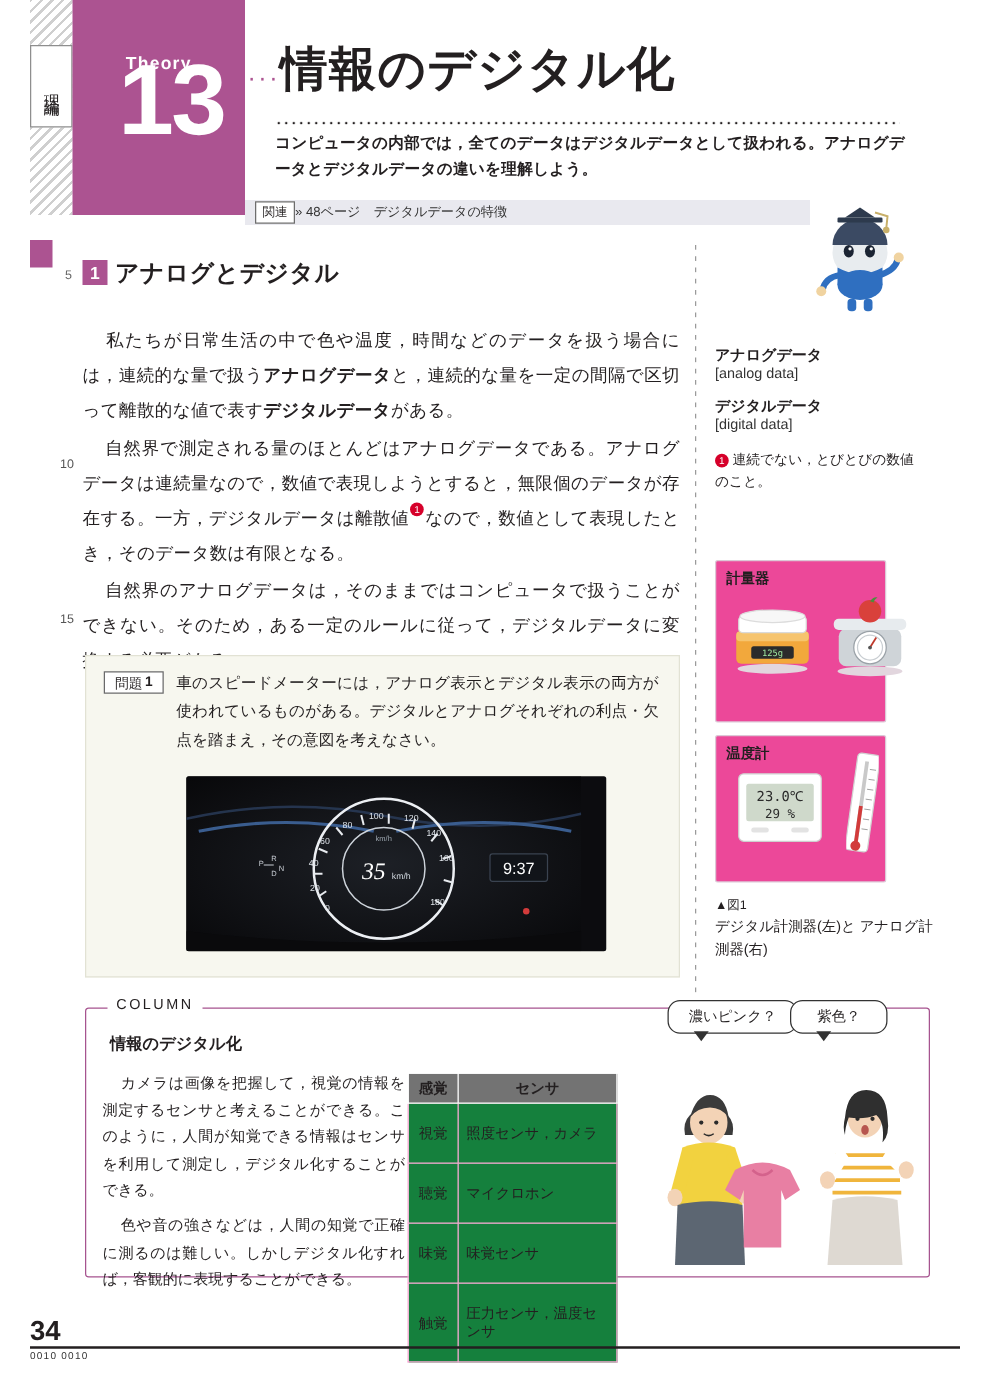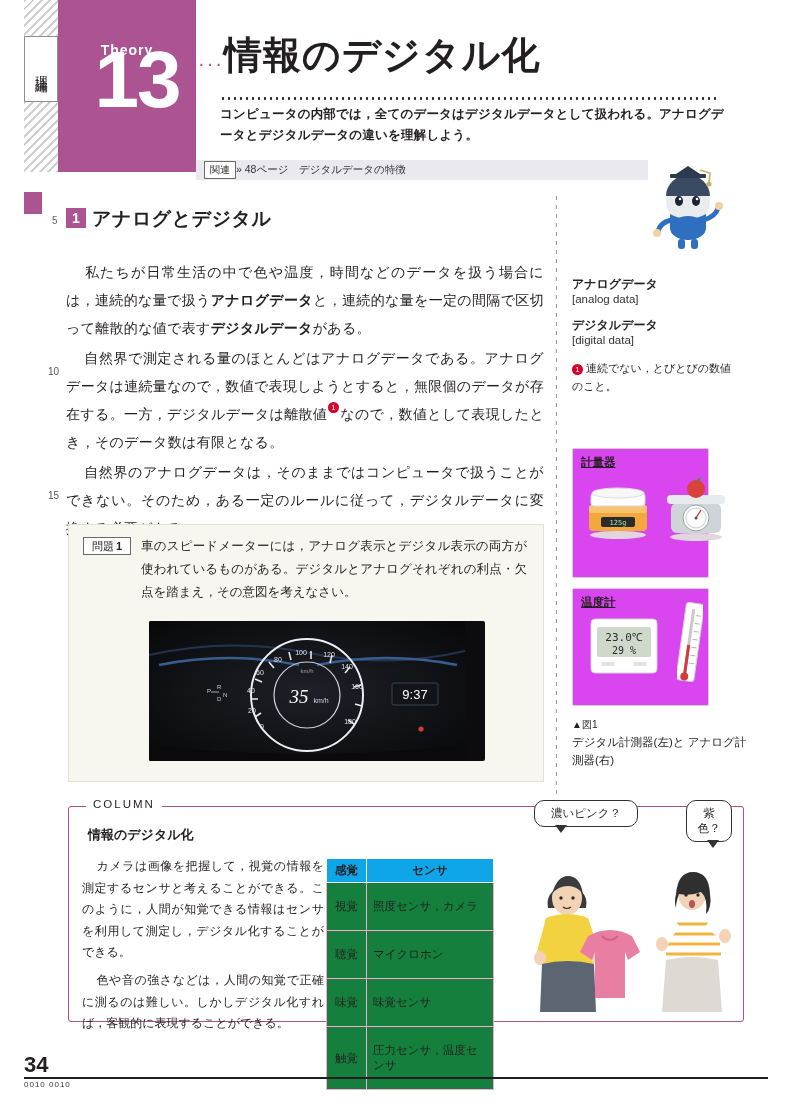--- a/index.html
+++ b/index.html
@@ -102,23 +102,22 @@
   .rail .term { font-size:12px; font-weight:bold; margin-top:0; }
   .rail .term-en { font-size:11.5px; color:#333; margin-bottom:12px; }
   .rail .note { font-size:11px; line-height:1.6; margin-top:14px; }
   .rail .note .numcirc {
     display:inline-block; width:11px; height:11px; border-radius:50%;
     background:#d6002a; color:#fff; font-size:8px; line-height:11px; text-align:center;
     margin-right:3px;
   }
 
   .figbox {
-    position:absolute; width:137px; background:#d946ef; border:1px solid #dcc8d6;
+    position:absolute; width:137px; background:#ec4899; border:1px solid #dcc8d6;
     border-radius:2px;
-    text-decoration:underline;
   }
   .figbox .figtitle {
     font-size:11.5px; font-weight:bold; padding:6px 8px 2px 8px;
   }
   .fig-keiryo { left:572px; top:448px; height:130px; }
   .fig-ondo  { left:572px; top:588px; height:118px; }
   .figcap { position:absolute; left:572px; top:716px; width:180px; font-size:11.5px; line-height:1.55; }
   .figcap .tri { font-size:10px; }
 
   
@@ -167,40 +166,40 @@
     position:absolute; left:82px; top:856px; width:242px;
     font-size:12px; line-height:1.8; text-align:justify;
   }
   .column-text .ind { display:inline-block; width:14px; }
 
   table.sensor {
     position:absolute; left:326px; top:858px; width:168px;
     border-collapse:collapse; font-size:11.5px;
   }
   table.sensor th {
-    background:#0ea5e9; border:1px solid #ffffff; padding:4px 2px; font-weight:bold;
+    background:#737373; border:1px solid #ffffff; padding:4px 2px; font-weight:bold;
     text-align:center;
   }
   table.sensor th.narrow { width:40px; }
   table.sensor td {
     border:1px solid #f9a8d4; padding:16px 6px; background:#15803d;
   }
   table.sensor td.k { text-align:center; width:40px; }
 
   .bubble {
     position:absolute; border:1px solid #333; border-radius:10px; background:#fff;
     font-size:11.5px; padding:5px 10px; text-align:center;
   }
   .bubble:after {
     content:""; position:absolute; bottom:-7px; left:20px;
     border-left:6px solid transparent; border-right:6px solid transparent;
     border-top:8px solid #333;
   }
   .bubble-pink { left:534px; top:800px; width:104px; }
-  .bubble-purple { left:686px; top:800px; width:46px; }
+  .bubble-purple { left:632px; top:800px; width:78px; }
 
   .people { position:absolute; left:516px; top:838px; width:236px; height:178px; }
 
   
   .folio-rule { position:absolute; left:24px; top:1077px; width:744px; height:2px; background:#231f20; }
   .folio { position:absolute; left:24px; top:1052px; font-size:22px; font-weight:bold; }
   .folio-code { position:absolute; left:24px; top:1080px; font-size:8px; color:#333; letter-spacing:1px; }
 </style>
 </head>
 <body>

